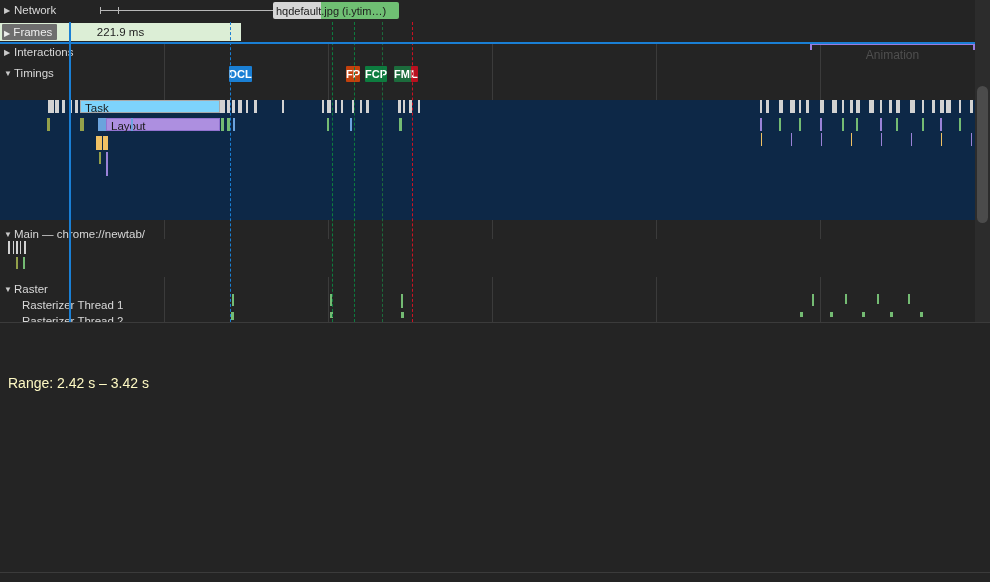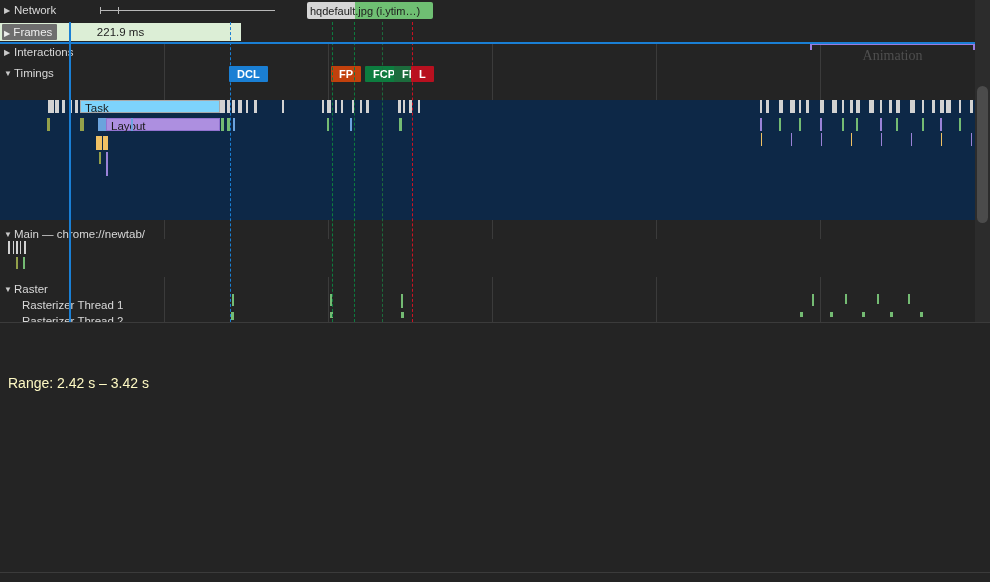--- a/index.html
+++ b/index.html
@@ -39,21 +39,21 @@
   #row-network { top: 0; height: 22px; background: #242424; }
   #net-line {
     position: absolute; height: 1px; background: #b8b8b8; top: 10px;
   }
   .net-tick {
     position: absolute; width: 1px; height: 7px; background: #b8b8b8; top: 7px;
   }
   #net-pill {
     position: absolute; top: 2px; height: 17px; border-radius: 2px;
     overflow: hidden; display: flex; align-items: center;
-    font-size: 11px; color: #202020; white-space: nowrap; margin-left: 34px;
+    font-size: 11px; color: #202020; white-space: nowrap;
   }
   #net-pill .seg-wait { background: #d6d6d6; position:absolute; left:0; top:0; bottom:0; }
   #net-pill .seg-dl   { background: #6fbf73; position:absolute; right:0; top:0; bottom:0; }
   #net-pill .net-label { position: relative; z-index: 2; padding-left: 3px; }
 
   
   #row-frames { top: 22px; height: 20px; background: #242424; }
   #frames-bar {
     position: absolute; top: 1px; height: 18px;
     background: #dceed6; color: #222; font-size: 11.5px;
@@ -66,31 +66,30 @@
   }
   #frames-chip .arrow { font-size: 8px; }
 
   
   #row-interactions { top: 42px; height: 21px; }
   #anim-bracket {
     position: absolute; top: 1px; height: 7px;
     border: 2px solid #9a7ce0; border-bottom: none;
   }
   #anim-label {
-    position: absolute; top: 6px; color: #4f4f4f; font-size: 14px;
+    position: absolute; top: 6px; color: #4f4f4f; font-size: 12px;
     text-align: center;
-    font-family: Liberation Serif, serif;
   }
 
   
   #row-timings { top: 63px; height: 22px; }
   .timing-chip {
     position: absolute; top: 3px; height: 16px; line-height: 16px;
     font-size: 11px; font-weight: bold; color: #fff;
-    padding: 0 8px; border-radius: 1px; white-space: nowrap;
+    padding: 0 0; border-radius: 1px; white-space: nowrap;
   }
 
   
   #row-main1-head { top: 85px; }
   #main1-chart {
     position: absolute; left: 0; top: 100px; width: 975px; height: 120px;
     background: #0d2847;
   }
   
   #row-main2-head { top: 224px; }
@@ -204,21 +203,21 @@
         <span class="arrow">▶</span><span class="track-title">Interactions</span>
       </div>
     </div>
 
     <div class="row-band" id="row-timings">
       <div class="track-header" style="top:0">
         <span class="arrow">▼</span><span class="track-title">Timings</span>
       </div>
       <div id="timing-chips">
           <div class="timing-chip" style="left: 229px; background: rgb(26, 127, 212);">DCL</div>
-          <div class="timing-chip" style="left: 331px; background: #c2410c;">FP</div>
+          <div class="timing-chip" style="left: 346px; background: #c2410c;">FP</div>
           <div class="timing-chip" style="left: 353px; background: rgb(13, 124, 63); margin-left: 12px;">FCP</div>
           <div class="timing-chip" style="left: 381px; background: rgb(28, 107, 60); margin-left: 13px;">FMP</div>
           <div class="timing-chip" style="left: 411px; background: rgb(184, 16, 31);">L</div>
         </div>
     </div>
 
     <div id="main1-chart">
       <div id="main1-events">
           <div class="ev" style="left: 80px; top: 0px; width: 140px; height: 13px; background: #7dd3fc; border: 1px solid rgb(168, 168, 168); line-height: 11px;"><span class="ev-lbl" style="color: rgb(27, 27, 27);">Task</span></div>
           <div class="ev" style="left: 106px; top: 18px; width: 114px; height: 13px; background: rgb(173, 143, 224); border: 1px solid rgb(146, 115, 208); line-height: 11px;"><span class="ev-lbl" style="color: rgb(27, 27, 27);">Layout</span></div>

